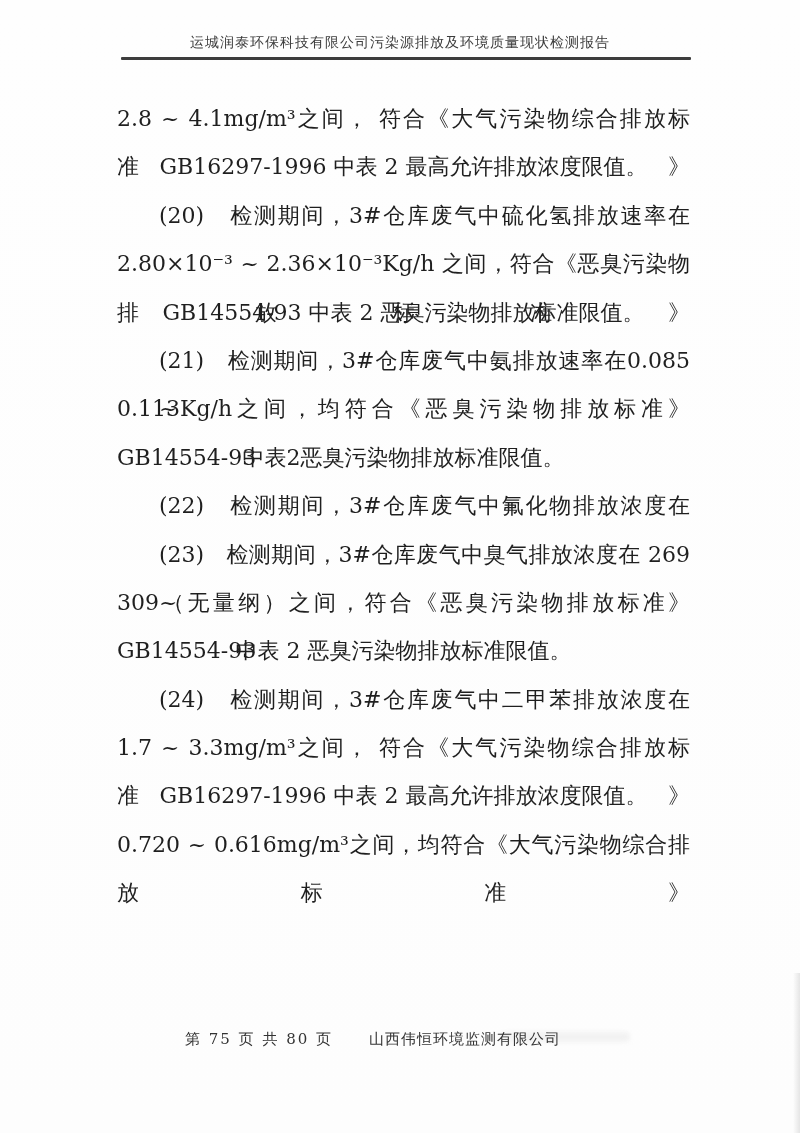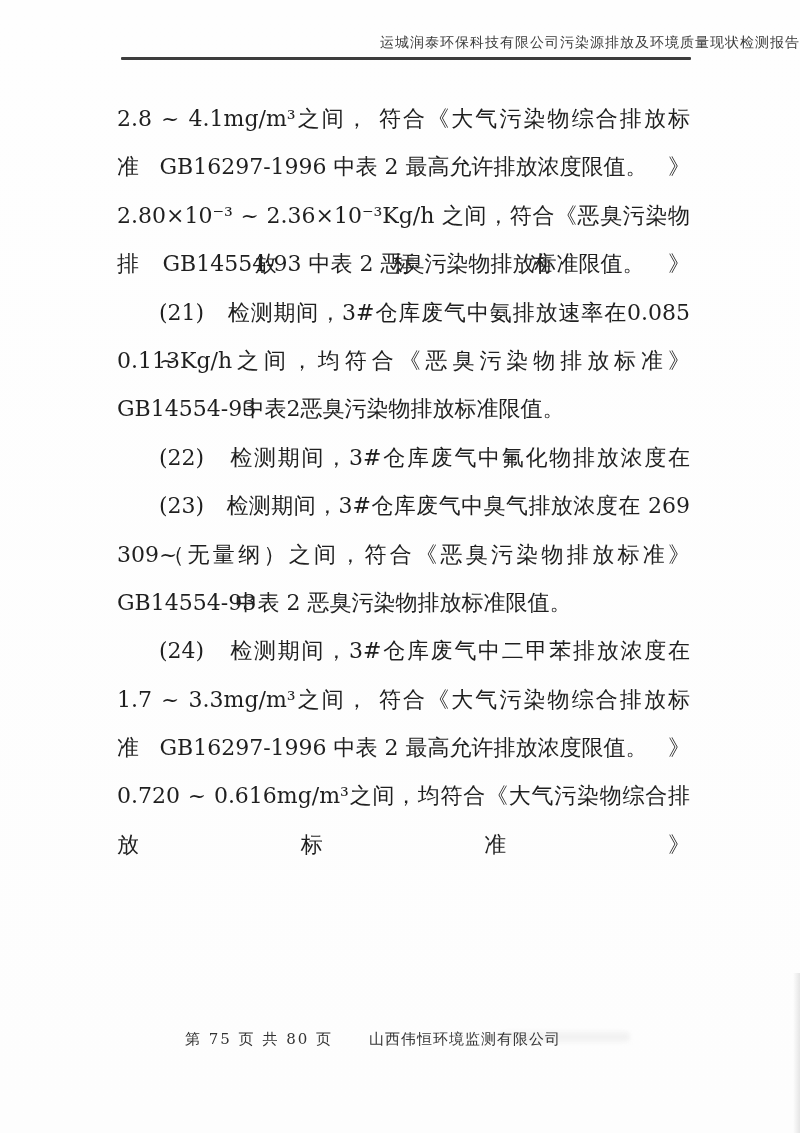--- a/index.html
+++ b/index.html
@@ -11,21 +11,21 @@
     overflow: hidden;
     position: relative;
   }
   .page {
     position: absolute; inset: 0;
     background: linear-gradient(180deg, #fefefe 0%, #fdfdfd 100%);
   }
   .header-title {
     position: absolute;
     top: 34px; left: 0; right: 0;
-    text-align: right;
+    text-align: center;
     font-size: 14px;
     color: #3b3b3b;
     letter-spacing: 1px;
   }
   .header-rule {
     position: absolute;
     top: 57px; left: 121px;
     width: 570px; height: 3px;
     background: #3d3d3d;
     border-radius: 1px;
@@ -82,20 +82,21 @@
 
 <div class="page">
 
   <div class="header-title">运城润泰环保科技有限公司污染源排放及环境质量现状检测报告</div>
 
   <div class="header-rule"></div>
 
   <div class="body-text">
     <div class="line j">2.8 ~ 4.1mg/m³之间， 符合《大气污染物综合排放标准》</div>
     <div class="line">GB16297-1996 中表 2 最高允许排放浓度限值。</div>
+    <div class="line j indent">(20)&nbsp;&nbsp;&nbsp;检测期间，3#仓库废气中硫化氢排放速率在</div>
     <div class="line j">2.80×10⁻³ ~ 2.36×10⁻³Kg/h 之间，符合《恶臭污染物排放标准》</div>
     <div class="line">GB14554-93 中表 2 恶臭污染物排放标准限值。</div>
     <div class="line j indent">(21)&nbsp;&nbsp;&nbsp;检测期间，3#仓库废气中氨排放速率在0.085 ~</div>
     <div class="line j">0.113Kg/h之间，均符合《恶臭污染物排放标准》GB14554-93</div>
     <div class="line">中表2恶臭污染物排放标准限值。</div>
     <div class="line j indent">(22)&nbsp;&nbsp;&nbsp;检测期间，3#仓库废气中氟化物排放浓度在</div>
     <div class="line j indent">(23)&nbsp;&nbsp;&nbsp;检测期间，3#仓库废气中臭气排放浓度在 269 ~</div>
     <div class="line j">309（无量纲）之间，符合《恶臭污染物排放标准》GB14554-93</div>
     <div class="line">中表 2 恶臭污染物排放标准限值。</div>
     <div class="line j indent">(24)&nbsp;&nbsp;&nbsp;检测期间，3#仓库废气中二甲苯排放浓度在</div>

